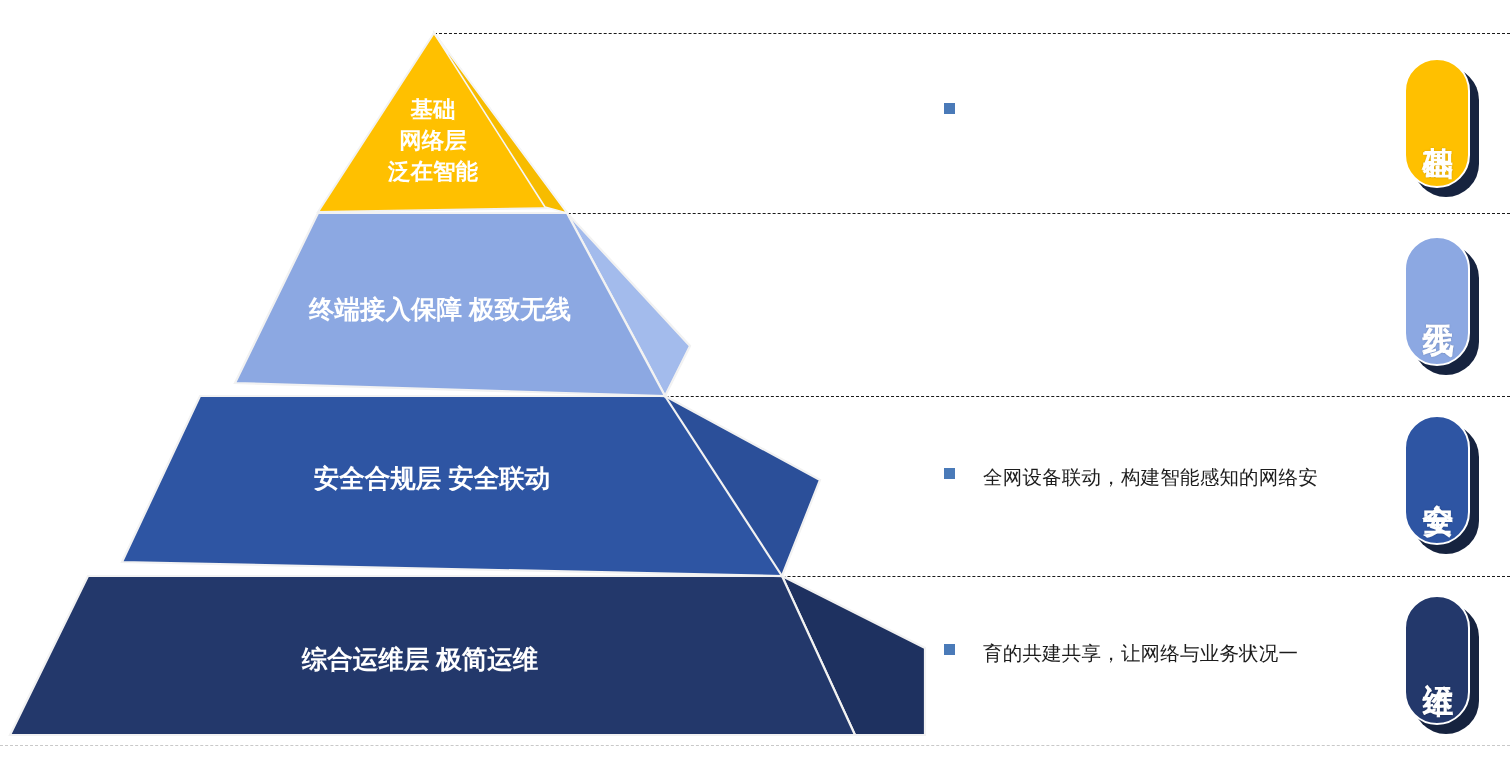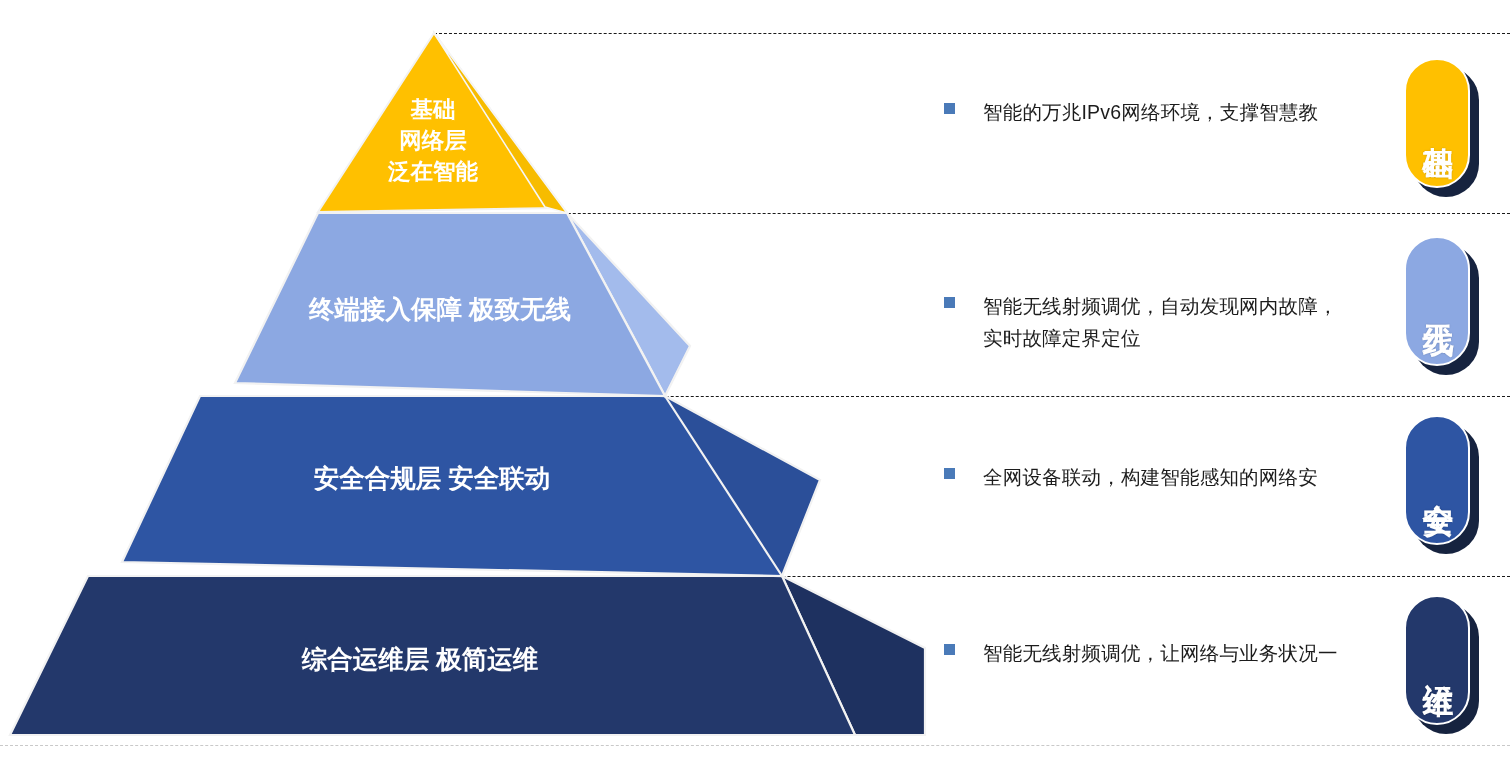--- a/index.html
+++ b/index.html
@@ -160,43 +160,35 @@
       <polygon points="434,33 567,213 545,207" fill="#F7BC00" stroke="#f6f6f6" stroke-width="1.6"></polygon>
       <text class="tier-label" x="433" y="117" font-size="22.5" text-anchor="middle">基础</text>
       <text class="tier-label" x="433" y="148" font-size="22.5" text-anchor="middle">网络层</text>
       <text class="tier-label" x="433" y="179" font-size="22.5" text-anchor="middle">泛在智能</text>
     </g>
   </svg>
 
   <div class="desc-row" style="left:944px; top:96px;">
     <div class="bullet-sq"></div>
     <div class="desc-text">
-      <div>智能的万兆IPv6网络环境，支撑智慧教</div>
-    </div>
-  </div>
-
-  <div class="desc-row" style="left:944px; top:290px;">
-    <div class="bullet-sq"></div>
-    <div class="desc-text">
-      <div>智能无线射频调优，自动发现网内故障，</div>
-      <div>实时故障定界定位</div>
-    </div>
-  </div>
+    </div>
+  </div>
+
 
   <div class="desc-row" style="left:944px; top:461px;">
     <div class="bullet-sq"></div>
     <div class="desc-text">
       <div>全网设备联动，构建智能感知的网络安</div>
     </div>
   </div>
 
   <div class="desc-row" style="left:944px; top:637px;">
     <div class="bullet-sq"></div>
     <div class="desc-text">
-      <div>智能无线射频调优，让网络与业务状况一</div>
+      <div>育的共建共享，让网络与业务状况一</div>
     </div>
   </div>
 
   <div class="pill-wrap" style="left:1404px; top:58px;">
     <div class="pill-shadow"></div>
     <div class="pill" style="background:#FFC000;">
       <span class="pill-text">基础</span>
     </div>
   </div>
 

